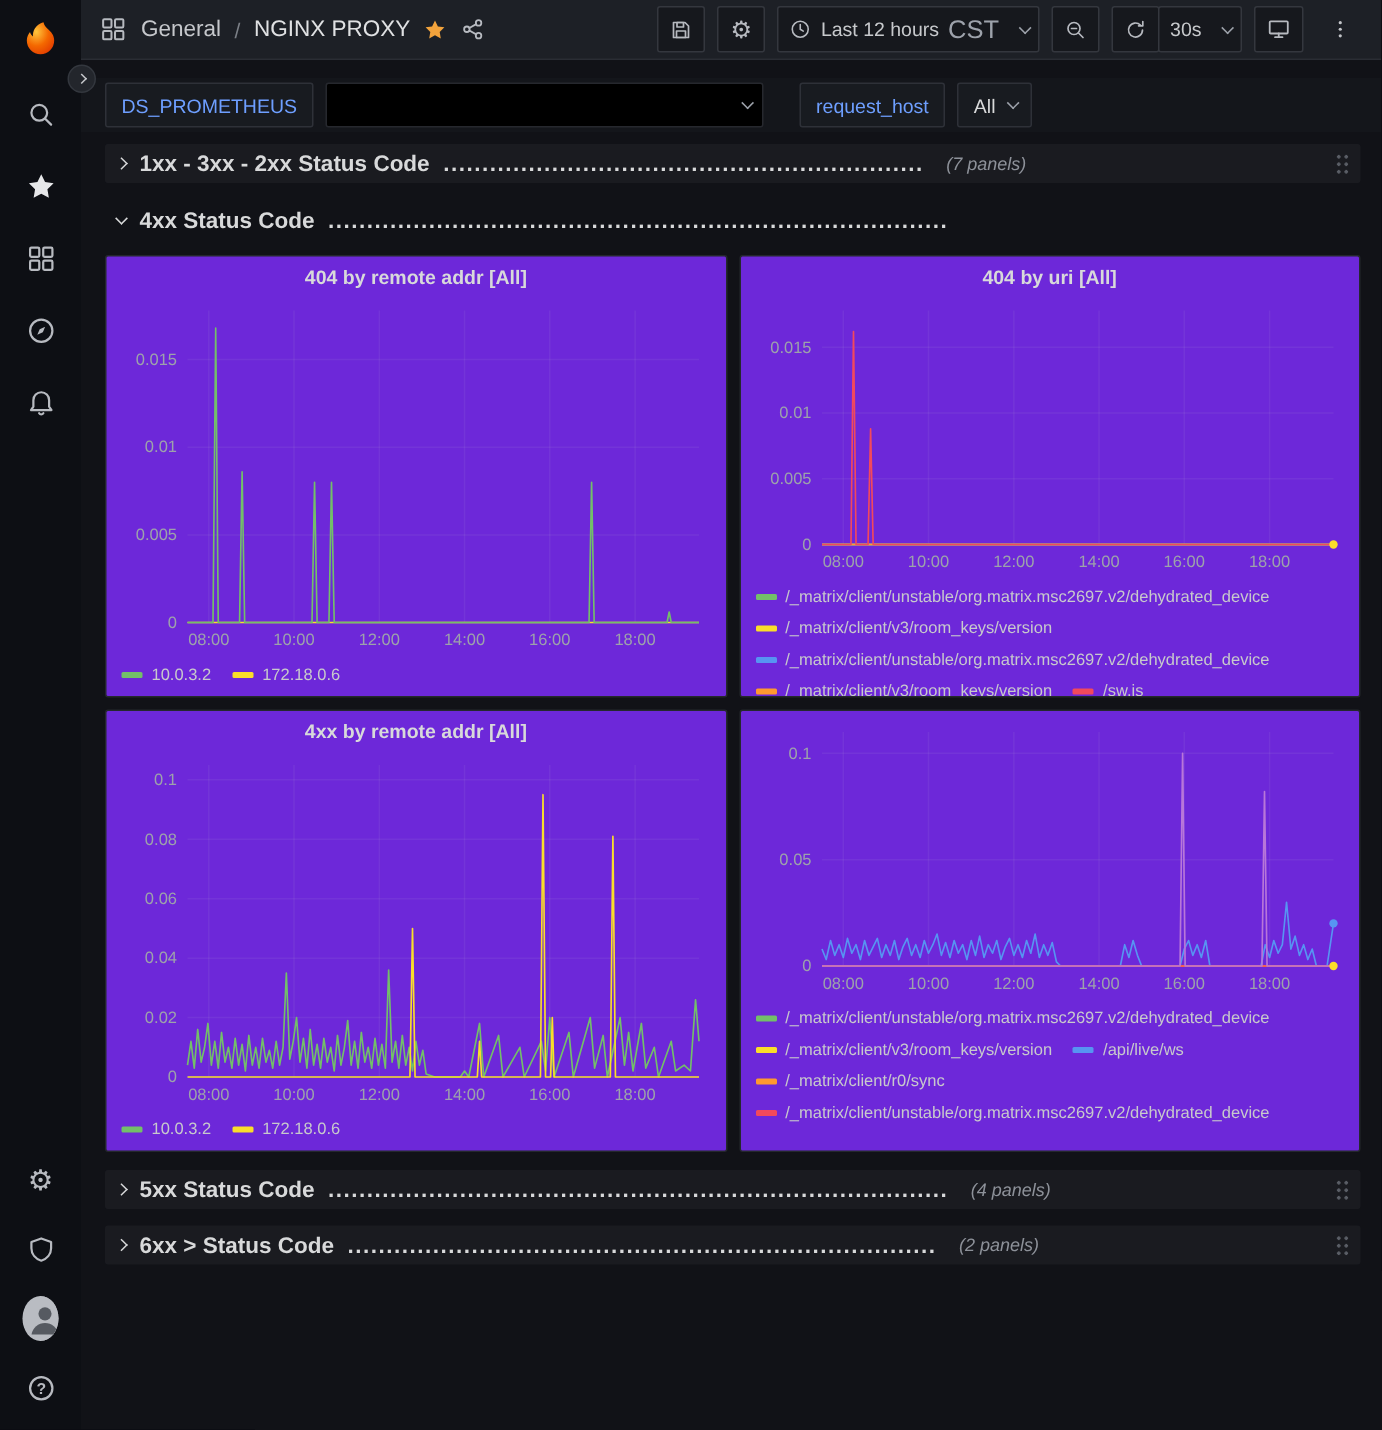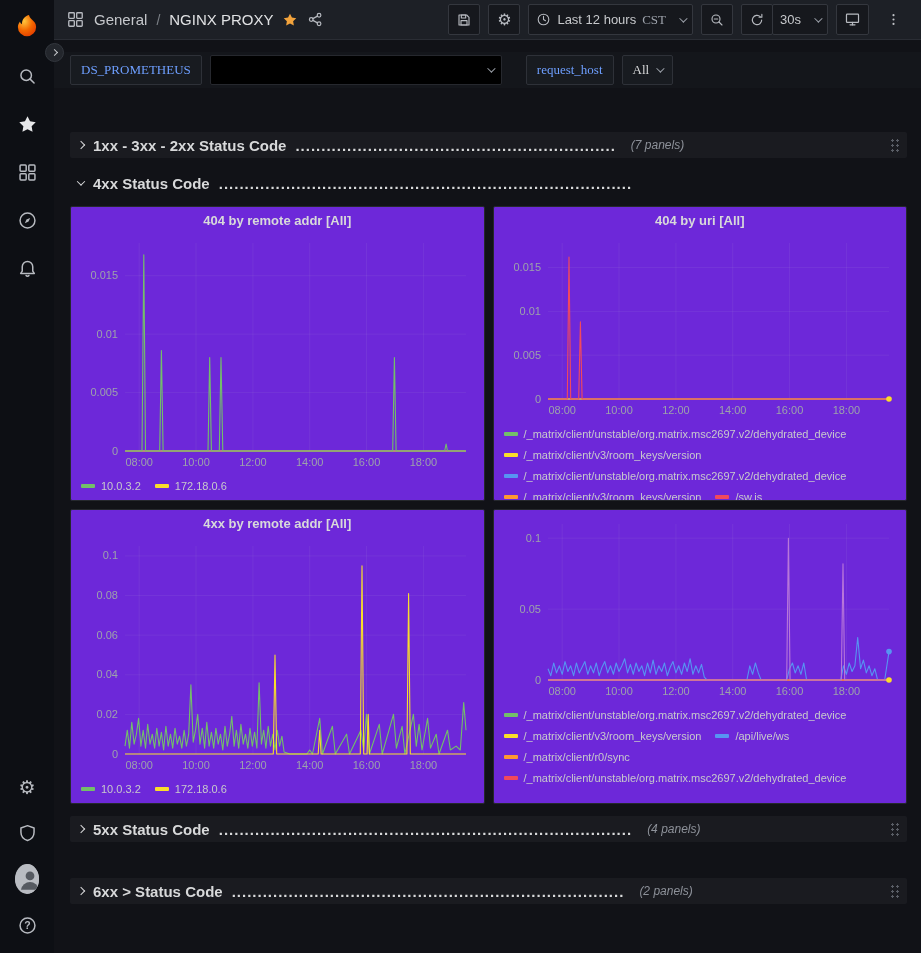--- a/index.html
+++ b/index.html
@@ -38,38 +38,38 @@
   .crumb-sep { font-size:14px; color:#7c8087; }
   .crumb-title { font-size:15px; font-weight:500; color:#e0e1e3; cursor:pointer; }
   .tb-right { margin-left:auto; display:flex; align-items:center; gap:8px; }
   .tb-btn {
     height:31px; min-width:32px; padding:0 7px; display:flex; align-items:center; justify-content:center; gap:6px;
     background:#16181d; border:1px solid #34373e; border-radius:2px; color:#c7c9cc; font-size:13px; cursor:pointer;
   }
   .tb-btn.noborder { background:transparent; border:none; }
   .btn-group { display:flex; }
   .btn-group .tb-btn + .tb-btn { margin-left:-1px; }
-  .tb-tz { font-size:13px; color:#9da2ab;font-family:Liberation Serif, serif; }
+  .tb-tz { font-size:17px; color:#9da2ab; }
   .chev { display:inline-block; width:6px; height:6px; border-right:1.5px solid currentColor; border-bottom:1.5px solid currentColor; }
   .chev.right { transform:rotate(-45deg); }
   .chev.down { transform:rotate(45deg) translate(-1px,-1px); }
   .caret { display:inline-block; width:6px; height:6px; border-right:1.5px solid #9da2ab; border-bottom:1.5px solid #9da2ab; transform:rotate(45deg) translateY(-2px); margin-left:7px; }
   
   .varbar {
     position:absolute; left:54px; top:52px; right:0; height:36px; background:#14161b;
     display:flex; align-items:center; padding:0 16px; gap:8px;
   }
-  .chip { height:30px; display:flex; align-items:center; padding:0 10px; background:#181b20; border:1px solid #2e3138; border-radius:2px; font-size:13px; cursor:pointer;font-family:Liberation Serif, serif; }
+  .chip { height:30px; display:flex; align-items:center; padding:0 10px; background:#181b20; border:1px solid #2e3138; border-radius:2px; font-size:13px; cursor:pointer; }
   .chip.link { color:#6e9fff; font-weight:500; }
   .ds-value { width:292px; height:30px; background:#000; border:1px solid #26282e; border-radius:2px; display:flex; align-items:center; justify-content:flex-end; padding-right:8px; cursor:pointer; }
   .gap16 { width:8px; }
   
   .dashboard { position:absolute; left:70px; top:96px; width:837px; }
   .row-header { height:26px; display:flex; align-items:center; gap:9px; padding:0 8px; border-radius:2px; cursor:pointer; }
-  .row-header.collapsed { background:rgba(204,204,220,0.05);margin-top:36px; }
+  .row-header.collapsed { background:rgba(204,204,220,0.05); }
   .row-chev { color:#d8d9da; }
   .row-title { font-size:15px; font-weight:700; color:#d8d9da; white-space:nowrap; }
   .row-dots { font-size:15px; font-weight:700; color:#d8d9da; letter-spacing:1px; overflow:hidden; white-space:nowrap; }
   .row-count { font-size:12px; font-style:italic; color:#8d9199; margin-left:6px; white-space:nowrap; }
   .row-handle { margin-left:auto; width:9px; height:14px;
     background-image:radial-gradient(#5a5e66 1.2px, transparent 1.3px); background-size:5px 5px; cursor:grab; }
   .panels { display:grid; grid-template-columns:1fr 1fr; gap:8px; }
   .panel { height:295px; background:#6d28d9; border:1px solid #25282d; border-radius:2px; padding:6px 8px 0 8px; overflow:hidden; }
   .panel-title { height:22px; text-align:center; font-size:13px; font-weight:600; color:#d8d9da; cursor:pointer; }
   .chart { display:block; }

